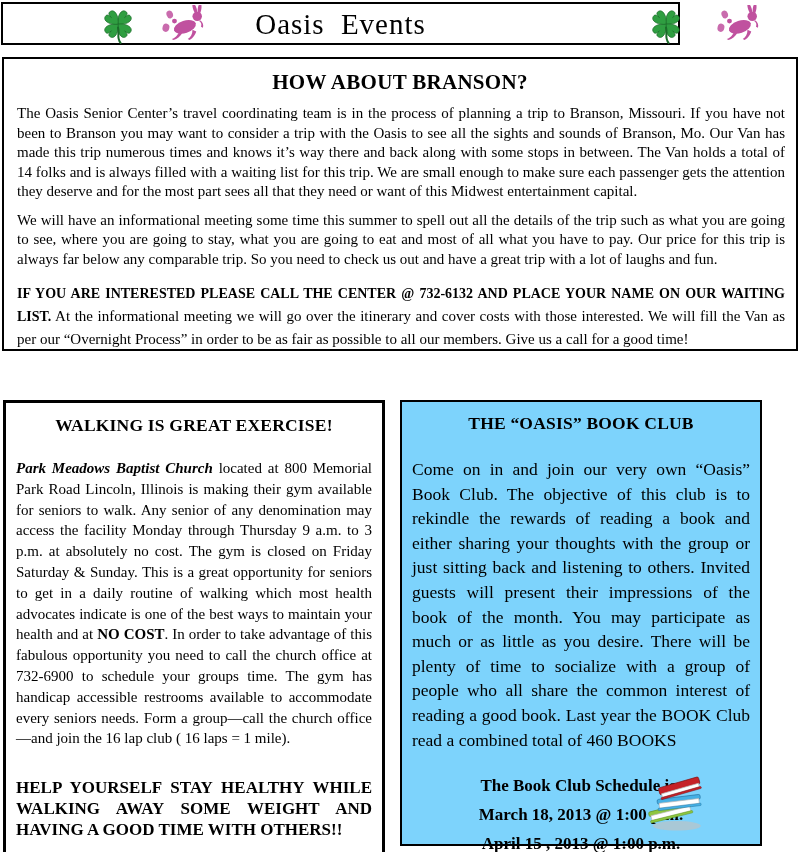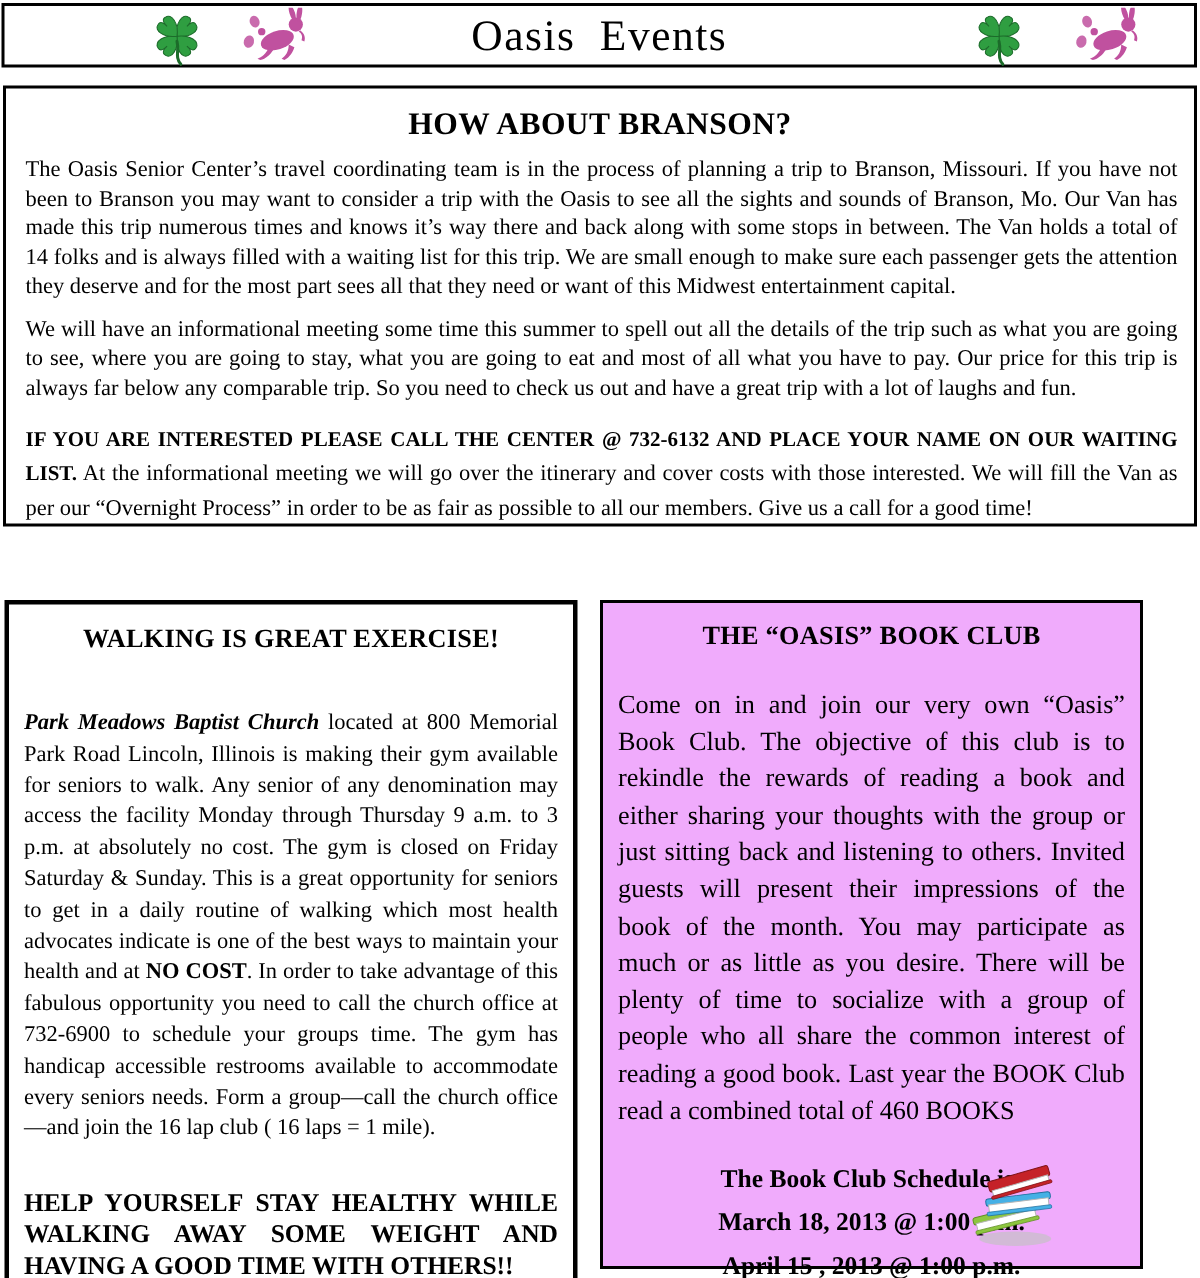--- a/index.html
+++ b/index.html
@@ -14,21 +14,21 @@
     --blob:#fbe7d6;
   }
   *{box-sizing:border-box;}
   html,body{margin:0;padding:0;}
   body{
     width:800px;height:852px;position:relative;background:#ffffff;
     font-family:"Liberation Serif","DejaVu Serif",serif;color:#000;
   }
   
   .banner{
-    position:absolute;left:1px;top:2px;width:797px;height:43px;
+    position:absolute;left:1px;top:2px;width:679px;height:43px;
     border:2px solid #000;background:#fff;
   }
   .banner-title{
     position:absolute;left:0;right:0;top:4px;text-align:center;
     font-size:29px;letter-spacing:1px;word-spacing:8px;font-weight:normal;
   }
   .banner .icon{position:absolute;top:1px;}
   .icon-clover-l{left:98px;}
   .icon-bunny-l{left:155px;top:5px;}
   .icon-clover-r{left:646px;}
@@ -54,33 +54,33 @@
 
   
   .walking{
     position:absolute;left:3px;top:400px;width:382px;height:532px;
     border:3px solid #000;padding:0 10px;background:#fff;
   }
   .walking h2{
     margin:12px 0 0 0;text-align:center;font-size:17.5px;font-weight:bold;letter-spacing:.2px;
   }
   .walking .body{
-    margin:36px 0 0 0;text-align:justify;font-size:15px;line-height:20.8px;
+    margin:22px 0 0 0;text-align:justify;font-size:15px;line-height:20.8px;
   }
   .lead-bi{font-weight:bold;font-style:italic;}
   .b{font-weight:bold;}
   .walking .footer{
     margin:28px 0 0 0;text-align:justify;font-size:17px;font-weight:bold;line-height:21px;
   }
   .runner-wrap{position:absolute;right:22px;bottom:4px;}
 
   
   .bookclub{
     position:absolute;left:400px;top:400px;width:362px;height:446px;
-    border:2px solid #000;padding:0 10px;background:#f0abfc;
+    border:2px solid #000;padding:0 10px;background:#7dd3fc;
   }
   .bookclub h2{
     margin:11px 0 0 0;text-align:center;font-size:17.5px;font-weight:bold;letter-spacing:.2px;
   }
   .bookclub .body{
     margin:23px 0 0 0;text-align:justify;font-size:17.5px;line-height:24.6px;
   }
   .bookclub .sched-head{
     margin:24px 0 0 0;text-align:center;font-size:17px;font-weight:bold;
   }

